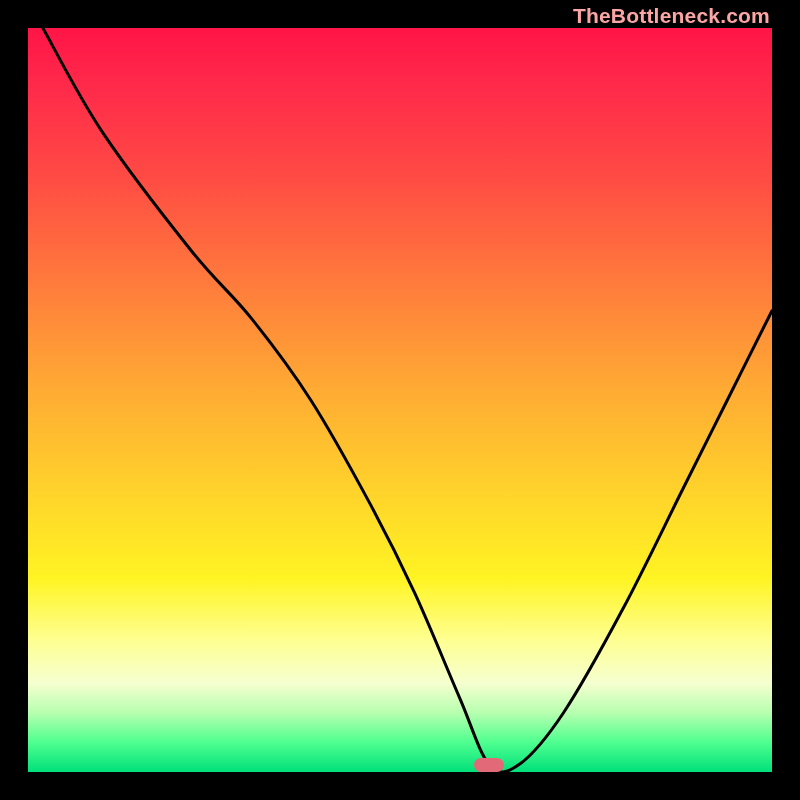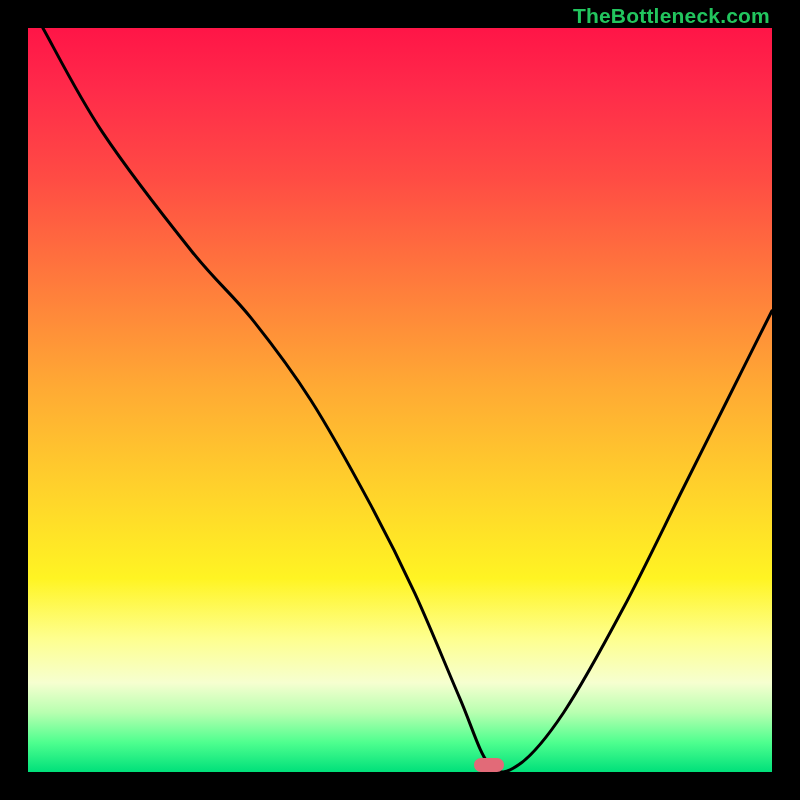--- a/index.html
+++ b/index.html
@@ -41,21 +41,21 @@
       #00e07a 100%
     );
   }
   .watermark {
     position: absolute;
     top: 4px;
     right: 30px;
     font-family: Arial, Helvetica, sans-serif;
     font-size: 21px;
     font-weight: 600;
-    color: #22c55e;
+    color: #fca5a5;
     letter-spacing: 0.2px;
   }
   .marker {
     position: absolute;
     width: 30px;
     height: 14px;
     border-radius: 7px;
     background: #e26a78;
     transform: translate(-50%, -50%);
   }

